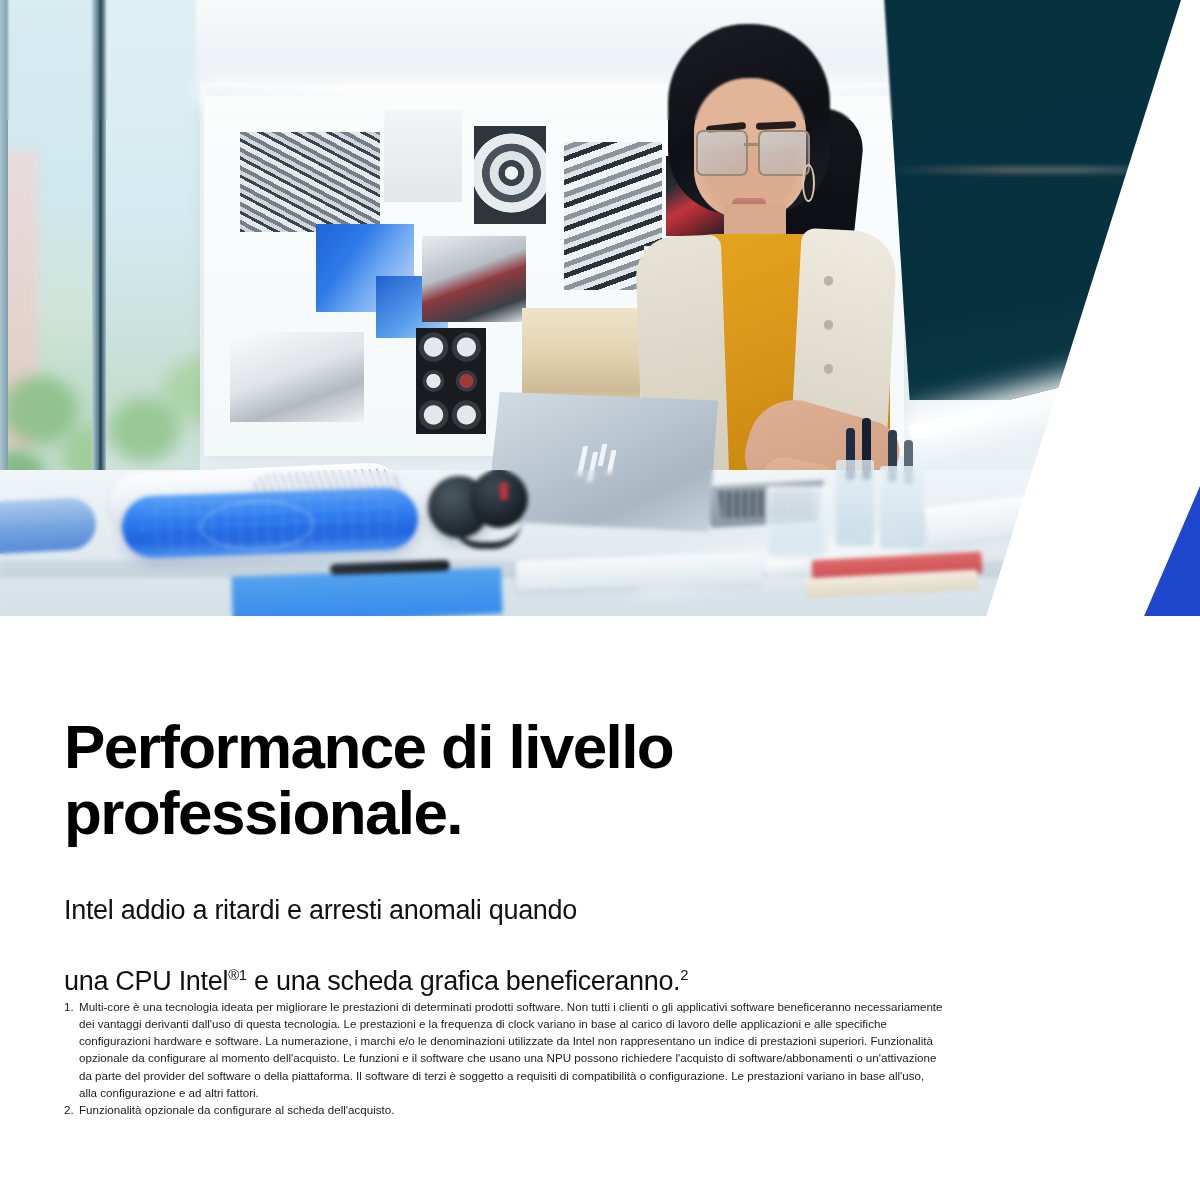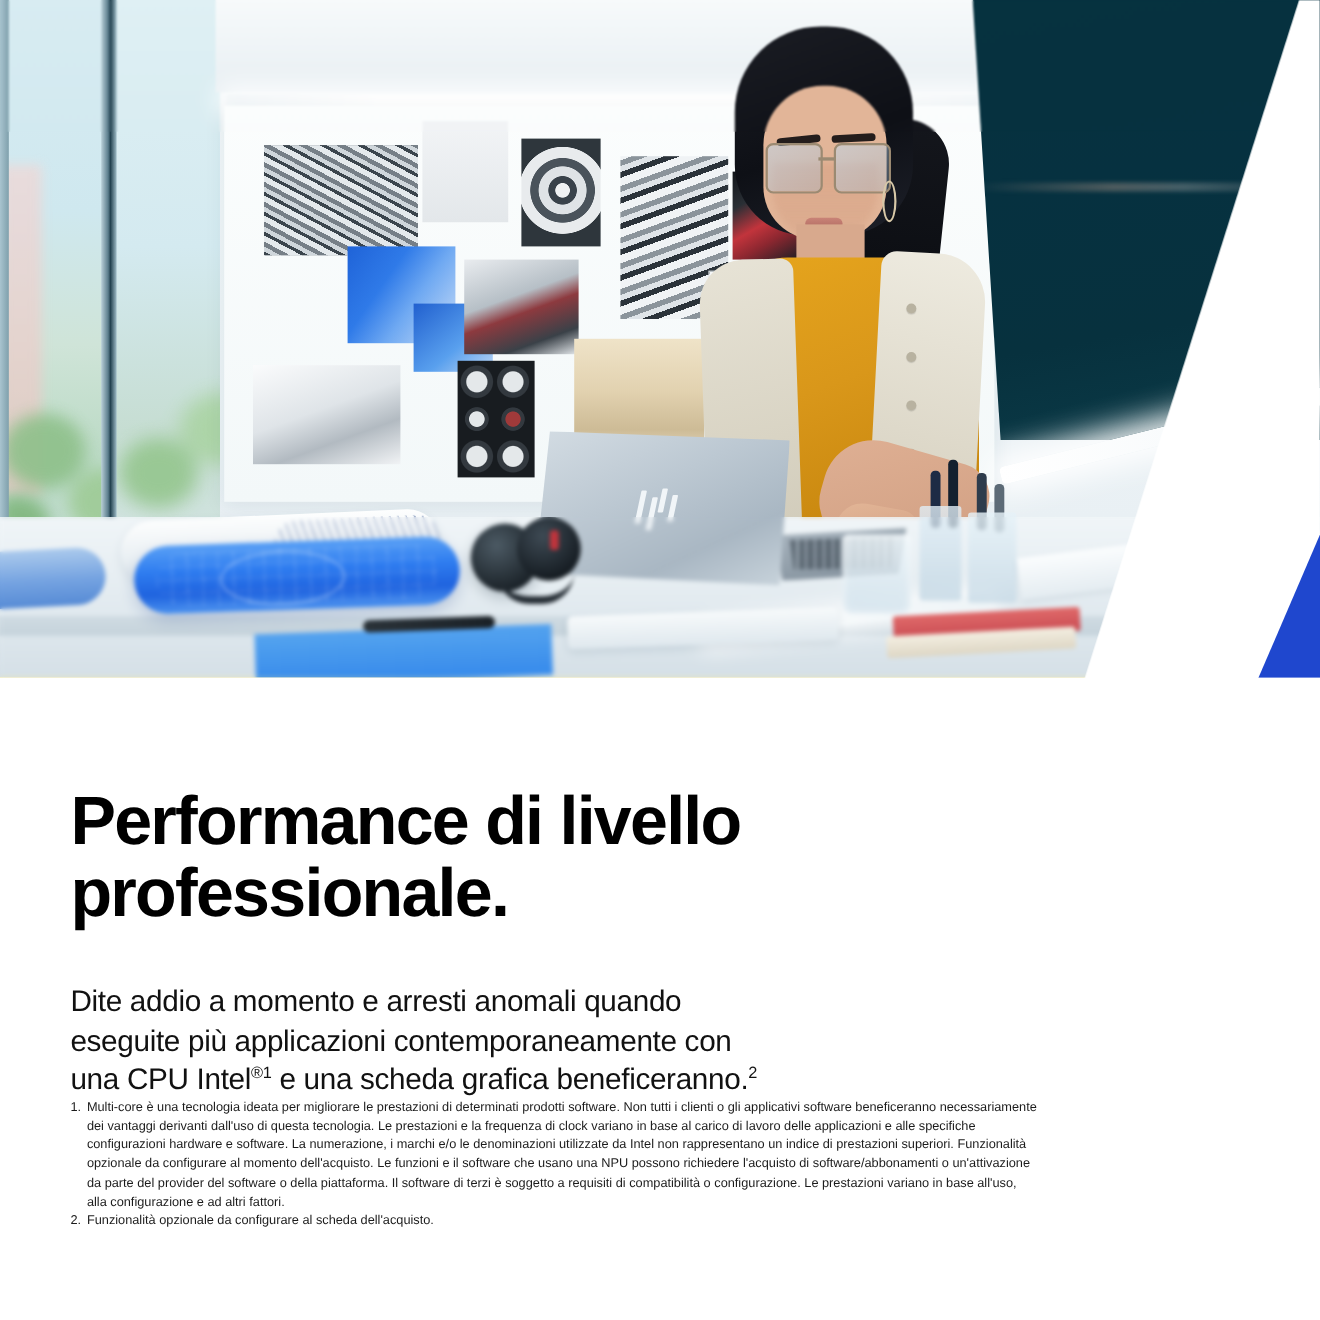--- a/index.html
+++ b/index.html
@@ -3,21 +3,21 @@
 <meta charset="utf-8">
 <style>
   html,body{margin:0;padding:0;}
   body{
     width:1200px;height:1200px;
     background:#ffffff;
     font-family:"Liberation Sans", sans-serif;
     overflow:hidden;
     position:relative;
   }
-  .page{position:relative;width:1200px;height:1200px;overflow:hidden;background:#fde047;}
+  .page{position:relative;width:1200px;height:1200px;overflow:hidden;background:#7dd3fc;}
 
   
   .hero{
     position:absolute;left:0;top:0;width:1200px;height:616px;overflow:hidden;
   }
   .hero-photo{
     position:absolute;inset:0;
     
     background:
       linear-gradient(180deg,#eef5f8 0%,#e7f0f4 45%,#eef3f6 70%,#f4f7f9 100%);
@@ -420,22 +420,22 @@
 
   <div class="white-wedge"></div>
 
   <div class="blue-band"></div>
 
   <div class="content">
 
     <h1 class="headline">Performance di livello professionale.</h1>
 
     <p class="subhead">
-      <span>Dite addio a momento e arresti anomali quando</span><br>
-      <span>eseguite più applicazioni contemporaneamente con</span><br>
+      <span>Intel addio a ritardi e arresti anomali quando</span><br>
+      <br>
       <span>una CPU Intel</span><sup>®1</sup><span> e una scheda grafica beneficeranno.</span><sup>2</sup>
     </p>
 
     <div class="disclaimer">
       <ul class="disc-list">
         <li>
           <span class="num">1.</span>
           <span>Multi-core è una tecnologia ideata per migliorare le prestazioni di determinati prodotti software. Non tutti i clienti o gli applicativi software beneficeranno necessariamente dei vantaggi derivanti dall'uso di questa tecnologia. Le prestazioni e la frequenza di clock variano in base al carico di lavoro delle applicazioni e alle specifiche configurazioni hardware e software. La numerazione, i marchi e/o le denominazioni utilizzate da Intel non rappresentano un indice di prestazioni superiori. Funzionalità opzionale da configurare al momento dell'acquisto.  Le funzioni e il software che usano una NPU possono richiedere l'acquisto di software/abbonamenti o un'attivazione da parte del provider del software o della piattaforma. Il software di terzi è soggetto a requisiti di compatibilità o configurazione. Le prestazioni variano in base all'uso, alla configurazione e ad altri fattori.</span>
         </li>
         <li>

